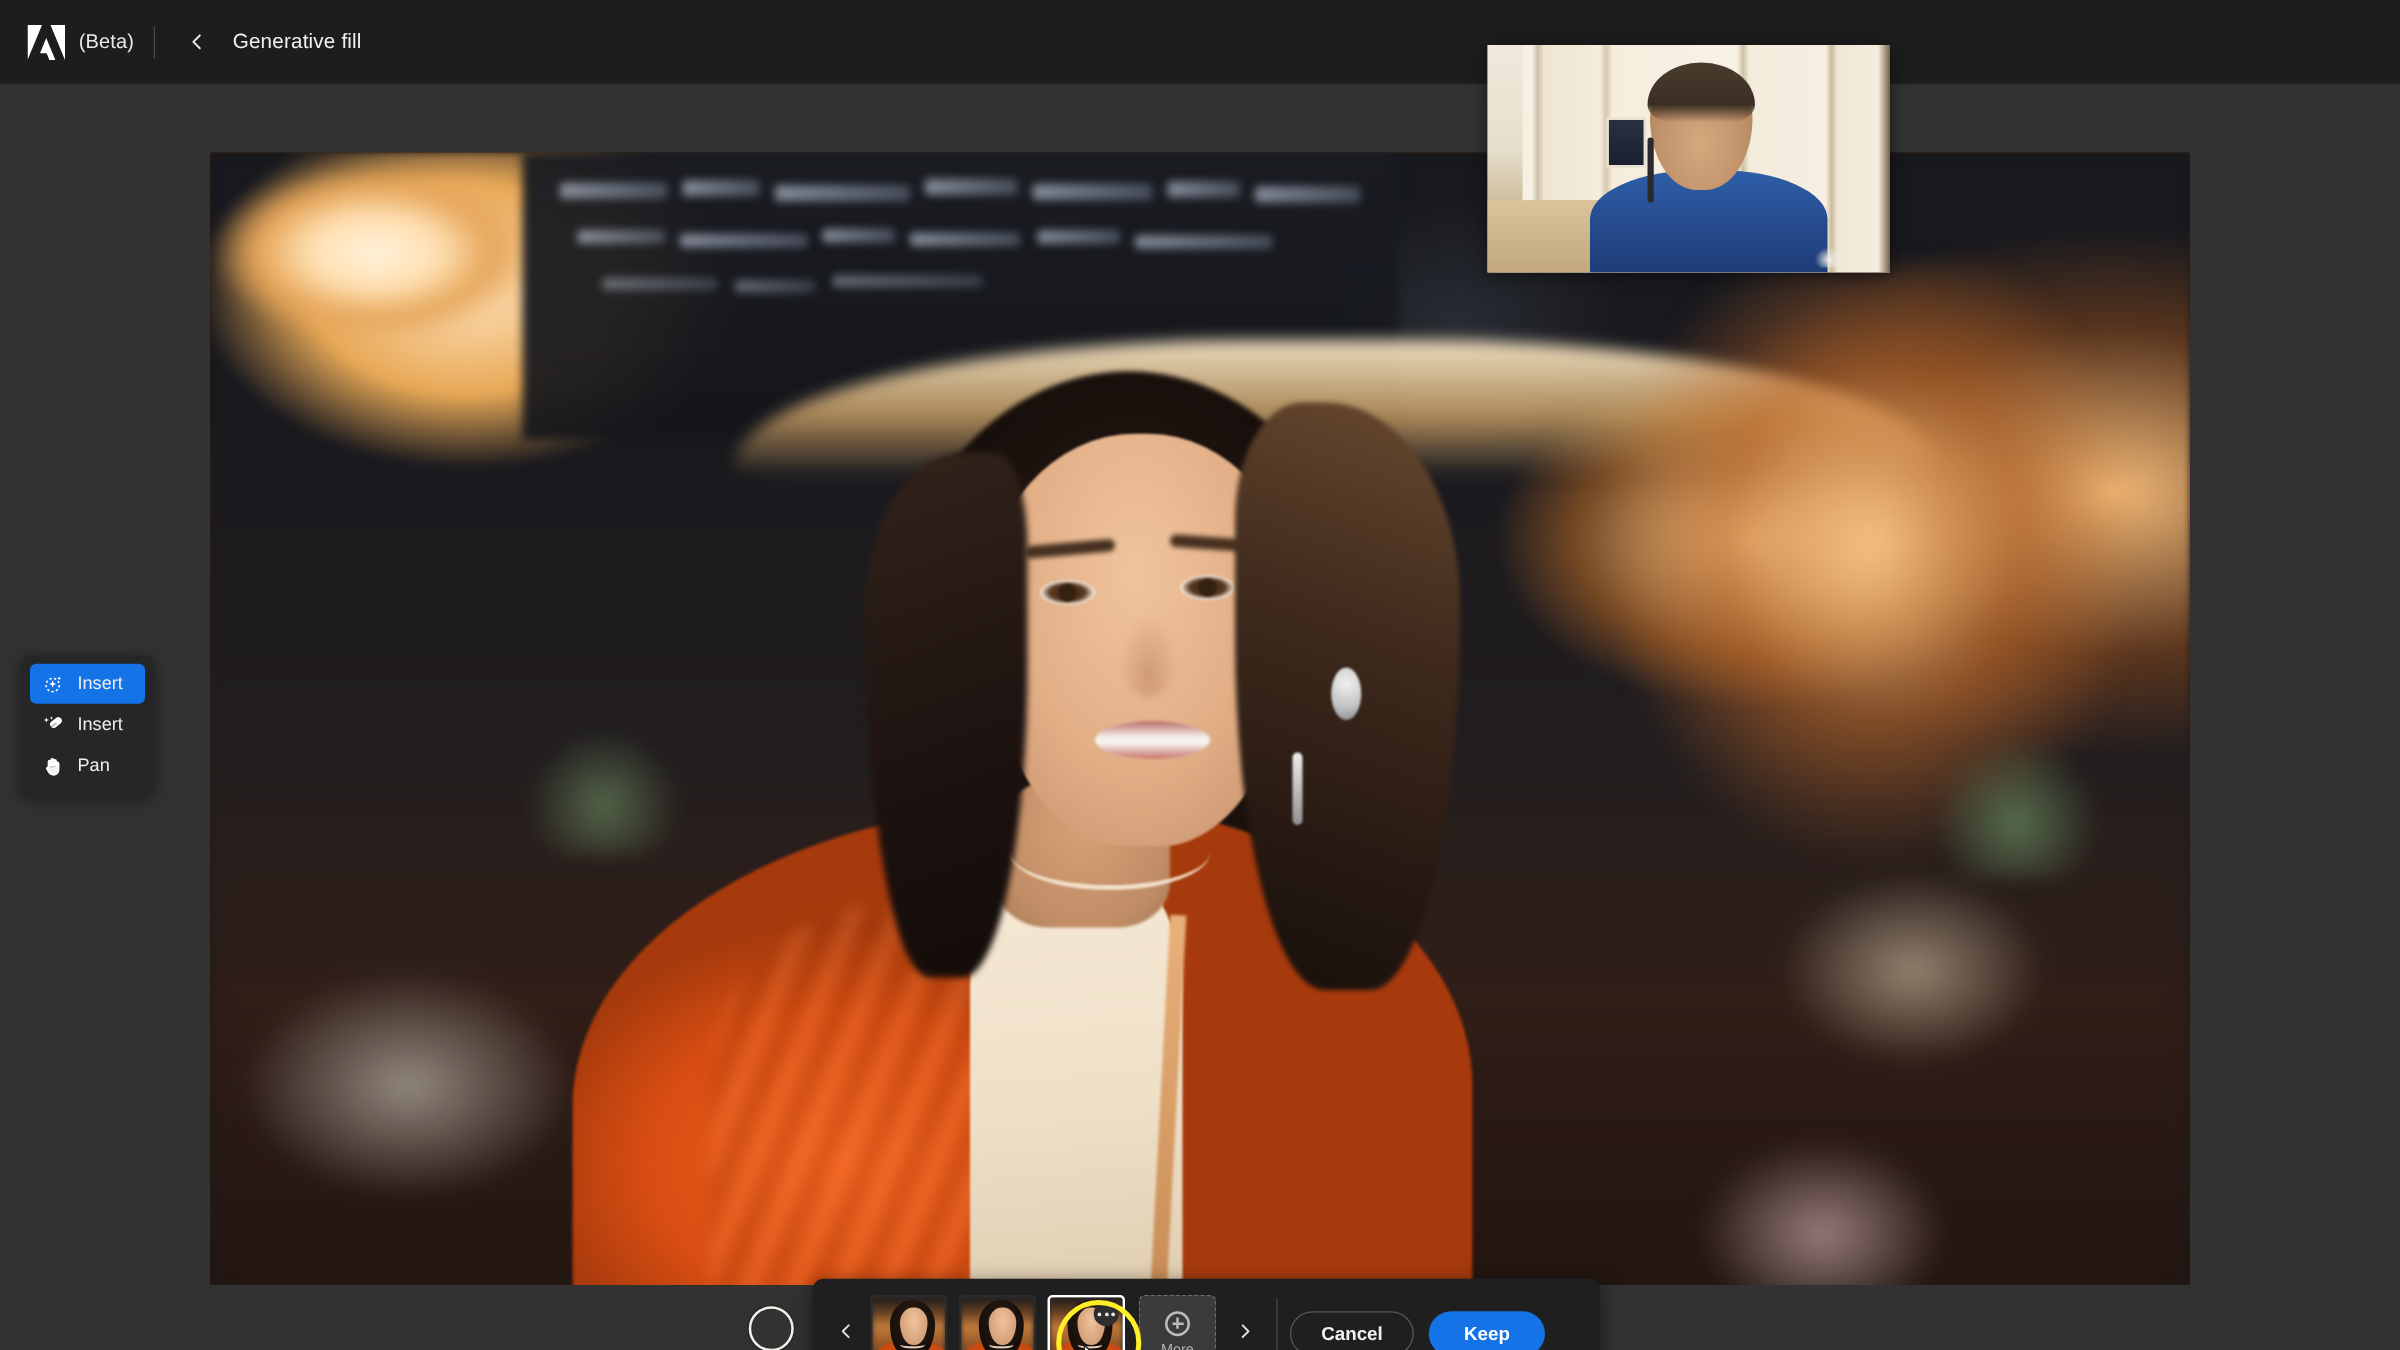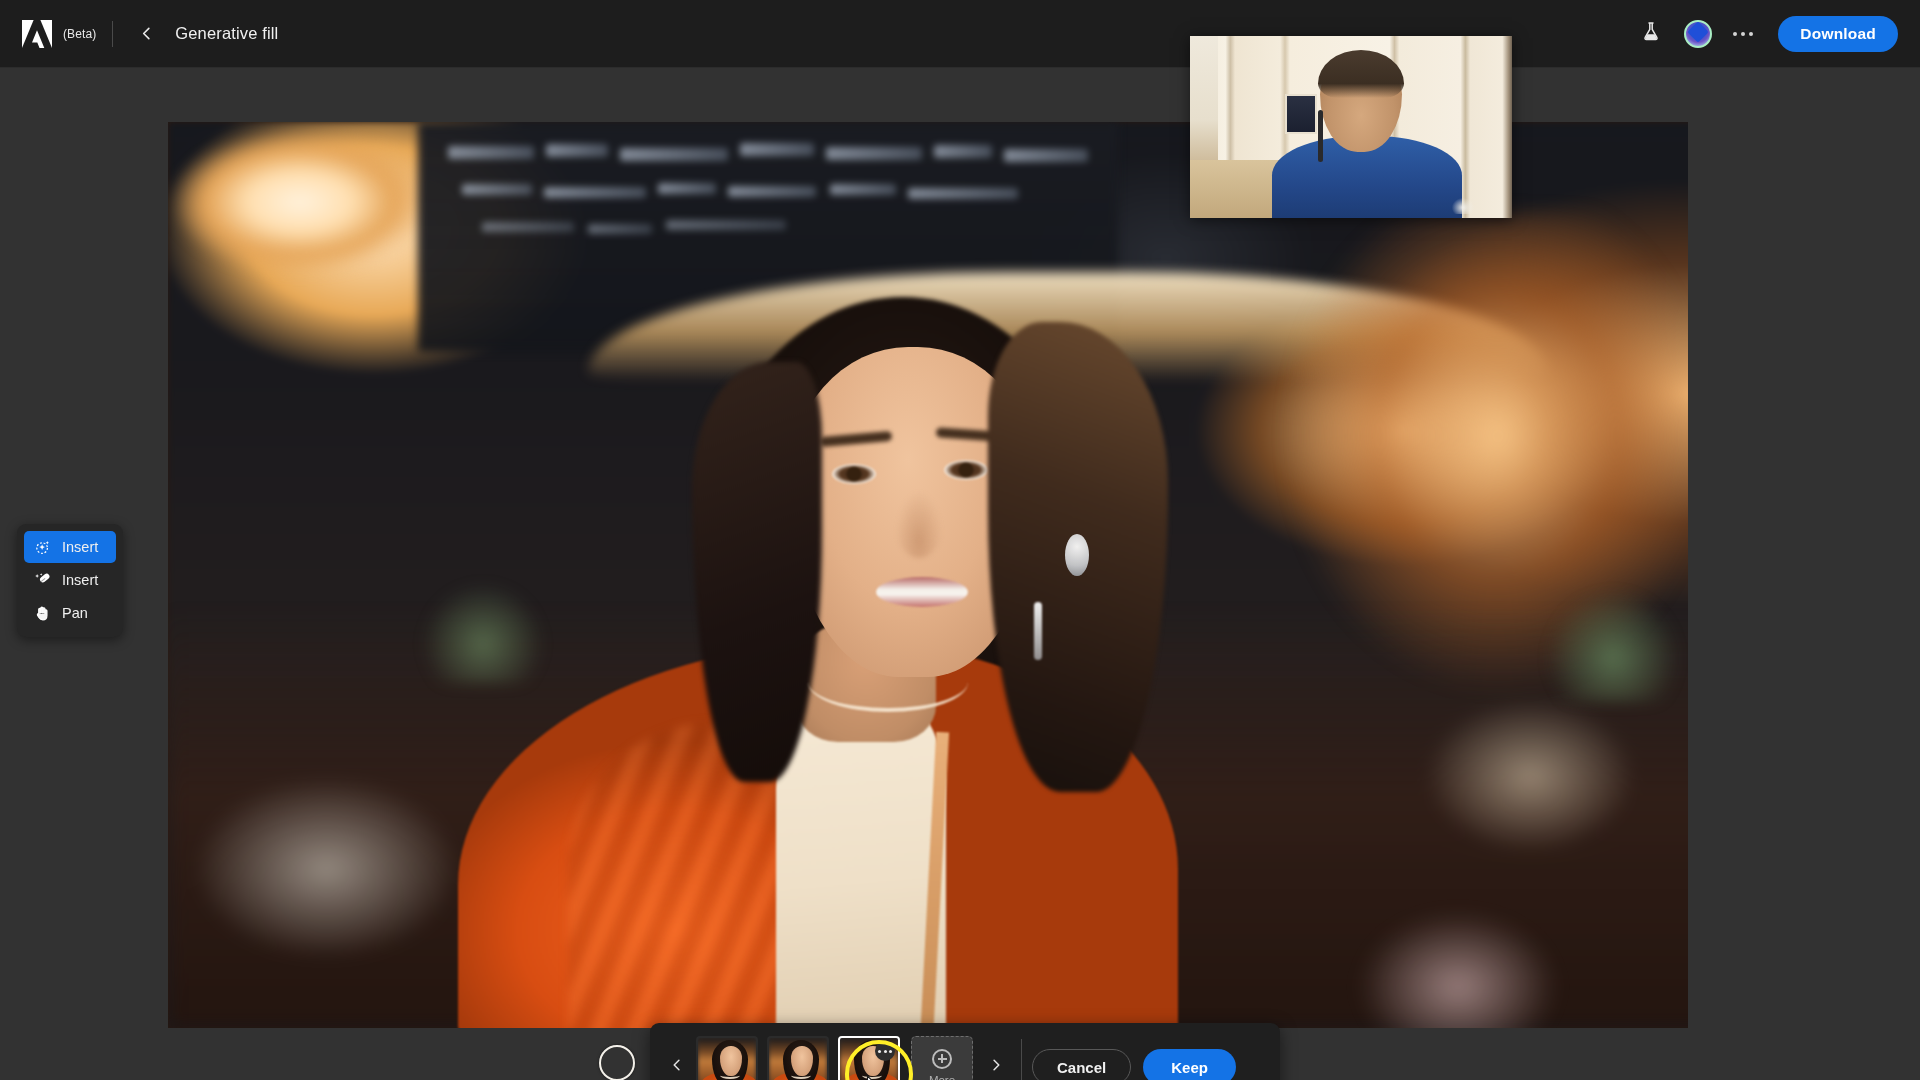--- a/index.html
+++ b/index.html
@@ -17,21 +17,21 @@
   .topbar {
     position: absolute; top: 0; left: 0;
     width: 1920px; height: 68px;
     background: #1d1d1d;
     border-bottom: 1px solid #2c2c2c;
     display: flex; align-items: center;
   }
   .topbar-left { display: flex; align-items: center; padding-left: 22px; gap: 0; }
   .adobe-logo { width: 30px; height: 28px; display: block; }
   .beta-label {
-    color: #e8e8e8; font-size: 12px; margin-left: 11px; letter-spacing: .1px;
+    color: #e8e8e8; font-size: 16px; margin-left: 11px; letter-spacing: .1px;
   }
   .hdr-divider {
     width: 1px; height: 26px; background: #4a4a4a; margin: 0 18px 0 16px;
   }
   .back-chevron {
     width: 30px; height: 30px; display: flex; align-items: center; justify-content: center;
     cursor: pointer; border-radius: 4px;
   }
   .back-chevron svg { display: block; }
   .screen-title {
@@ -64,21 +64,21 @@
     margin-left: 16px;
     background: #1473e6; color: #fff;
     font-size: 15.5px; font-weight: bold;
     padding: 0 22px; height: 36px; line-height: 36px;
     border: none; border-radius: 18px; cursor: pointer;
     letter-spacing: .2px;
   }
 
   
   .canvas-area {
-    position: absolute; top: 68px; left: 0; width: 1688px; height: 1012px;
+    position: absolute; top: 68px; left: 0; width: 1920px; height: 1012px;
     background: #323232; overflow: hidden;
   }
   .doc-image {
     position: absolute; left: 168px; top: 54px;
     width: 1584px; height: 906px;
     overflow: hidden;
     background: #2a1a12;
   }
   
   .bg-layer { position:absolute; inset:0; }
@@ -446,37 +446,20 @@
       <span class="back-chevron">
         <span>
           <svg width="15" height="15" viewBox="0 0 16 16" fill="none">
             <path d="M10.5 2.5L5 8l5.5 5.5" stroke="#e8e8e8" stroke-width="1.7" stroke-linecap="round" stroke-linejoin="round"></path>
           </svg>
         </span>
       </span>
       <span class="screen-title">Generative fill</span>
     </div>
 
-    <div class="topbar-right">
-      <span class="icon-btn">
-        <span>
-          <svg width="20" height="21" viewBox="0 0 20 21" fill="none">
-            <path d="M8 2h4M8.8 2v6.4L4.2 16.4A1.4 1.4 0 0 0 5.4 18.6h9.2a1.4 1.4 0 0 0 1.2-2.2L11.2 8.4V2" stroke="#e8e8e8" stroke-width="1.5" stroke-linecap="round" stroke-linejoin="round"></path>
-            <path d="M6.6 13.2h6.8l2 3.4a.9.9 0 0 1-.8 1.4H5.4a.9.9 0 0 1-.8-1.4l2-3.4z" fill="#e8e8e8"></path>
-          </svg>
-        </span>
-      </span>
-      <span class="avatar"></span>
-      <span class="dots-menu">
-        <span></span>
-        <span></span>
-        <span></span>
-      </span>
-      <button class="download-btn">Download</button>
-    </div>
   </div>
 
   <div class="canvas-area">
 
     <div class="doc-image">
 
       <div class="bg-layer bg-base"></div>
       <div class="bg-lamp"></div>
       <div class="bg-chalk"></div>
       <div class="bg-chalk-txt">

